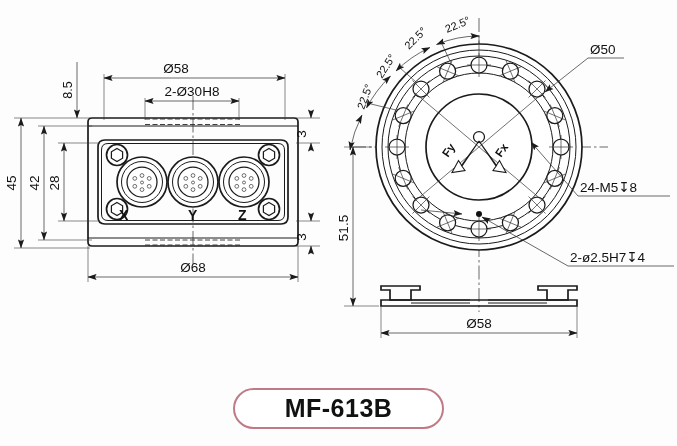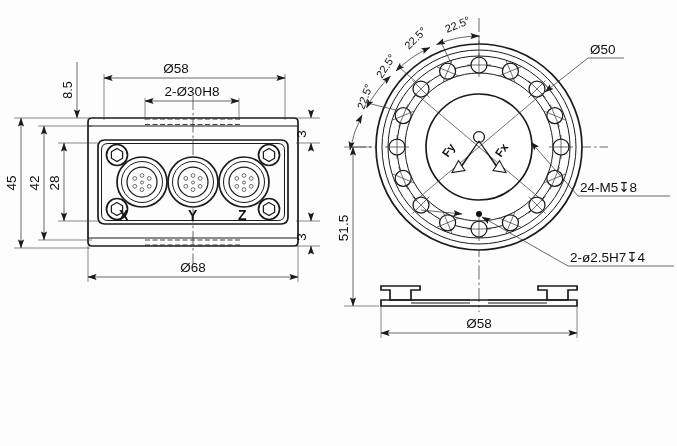--- a/index.html
+++ b/index.html
@@ -354,14 +354,17 @@
     <text class="t-dim" x="348" y="228" text-anchor="middle" transform="rotate(-90 348 228)">51.5</text>
 
     <line class="ext" x1="381" y1="306" x2="381" y2="338"></line>
     <line class="ext" x1="577" y1="306" x2="577" y2="338"></line>
     <line class="dim" x1="381" y1="333" x2="577" y2="333" marker-start="url(#ahr)" marker-end="url(#ah)"></line>
     <text class="t-dim" x="479" y="328" text-anchor="middle">Ø58</text>
   </g>
 
 </svg>
 
-
+<div id="partlabel">
+  <span>MF-613B</span>
 </div>
 
+</div>
+
 </body></html>

